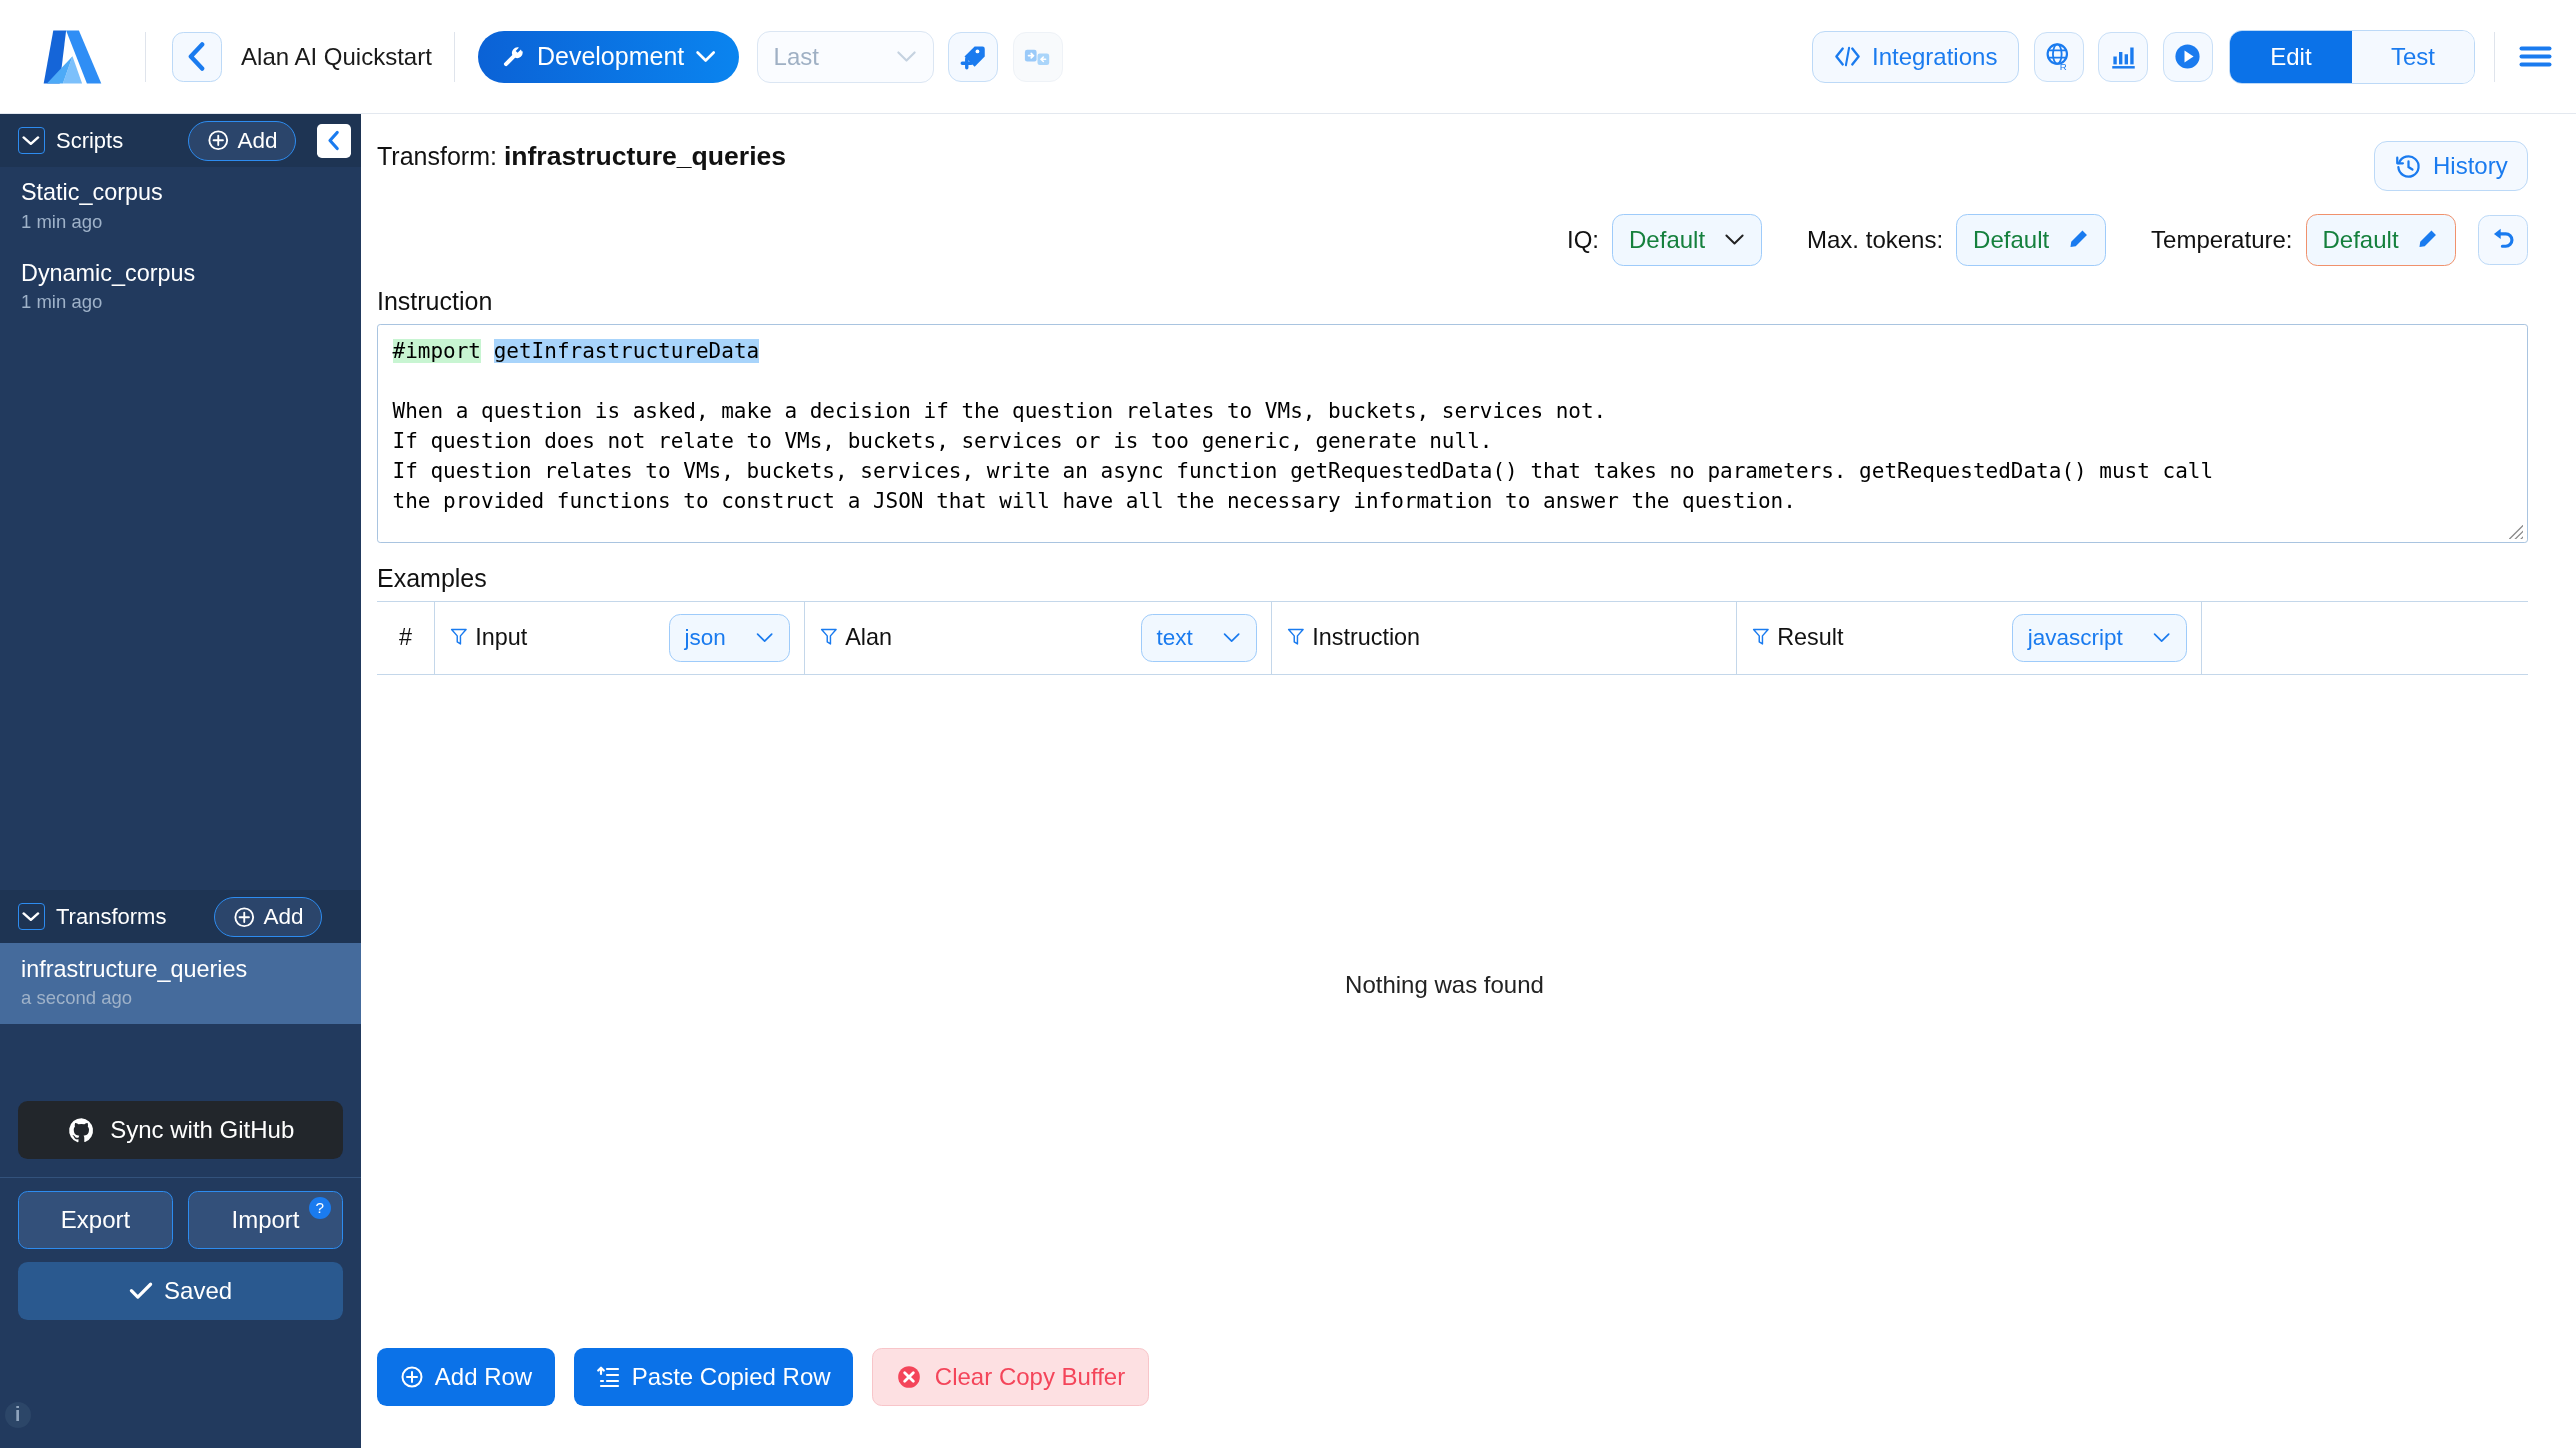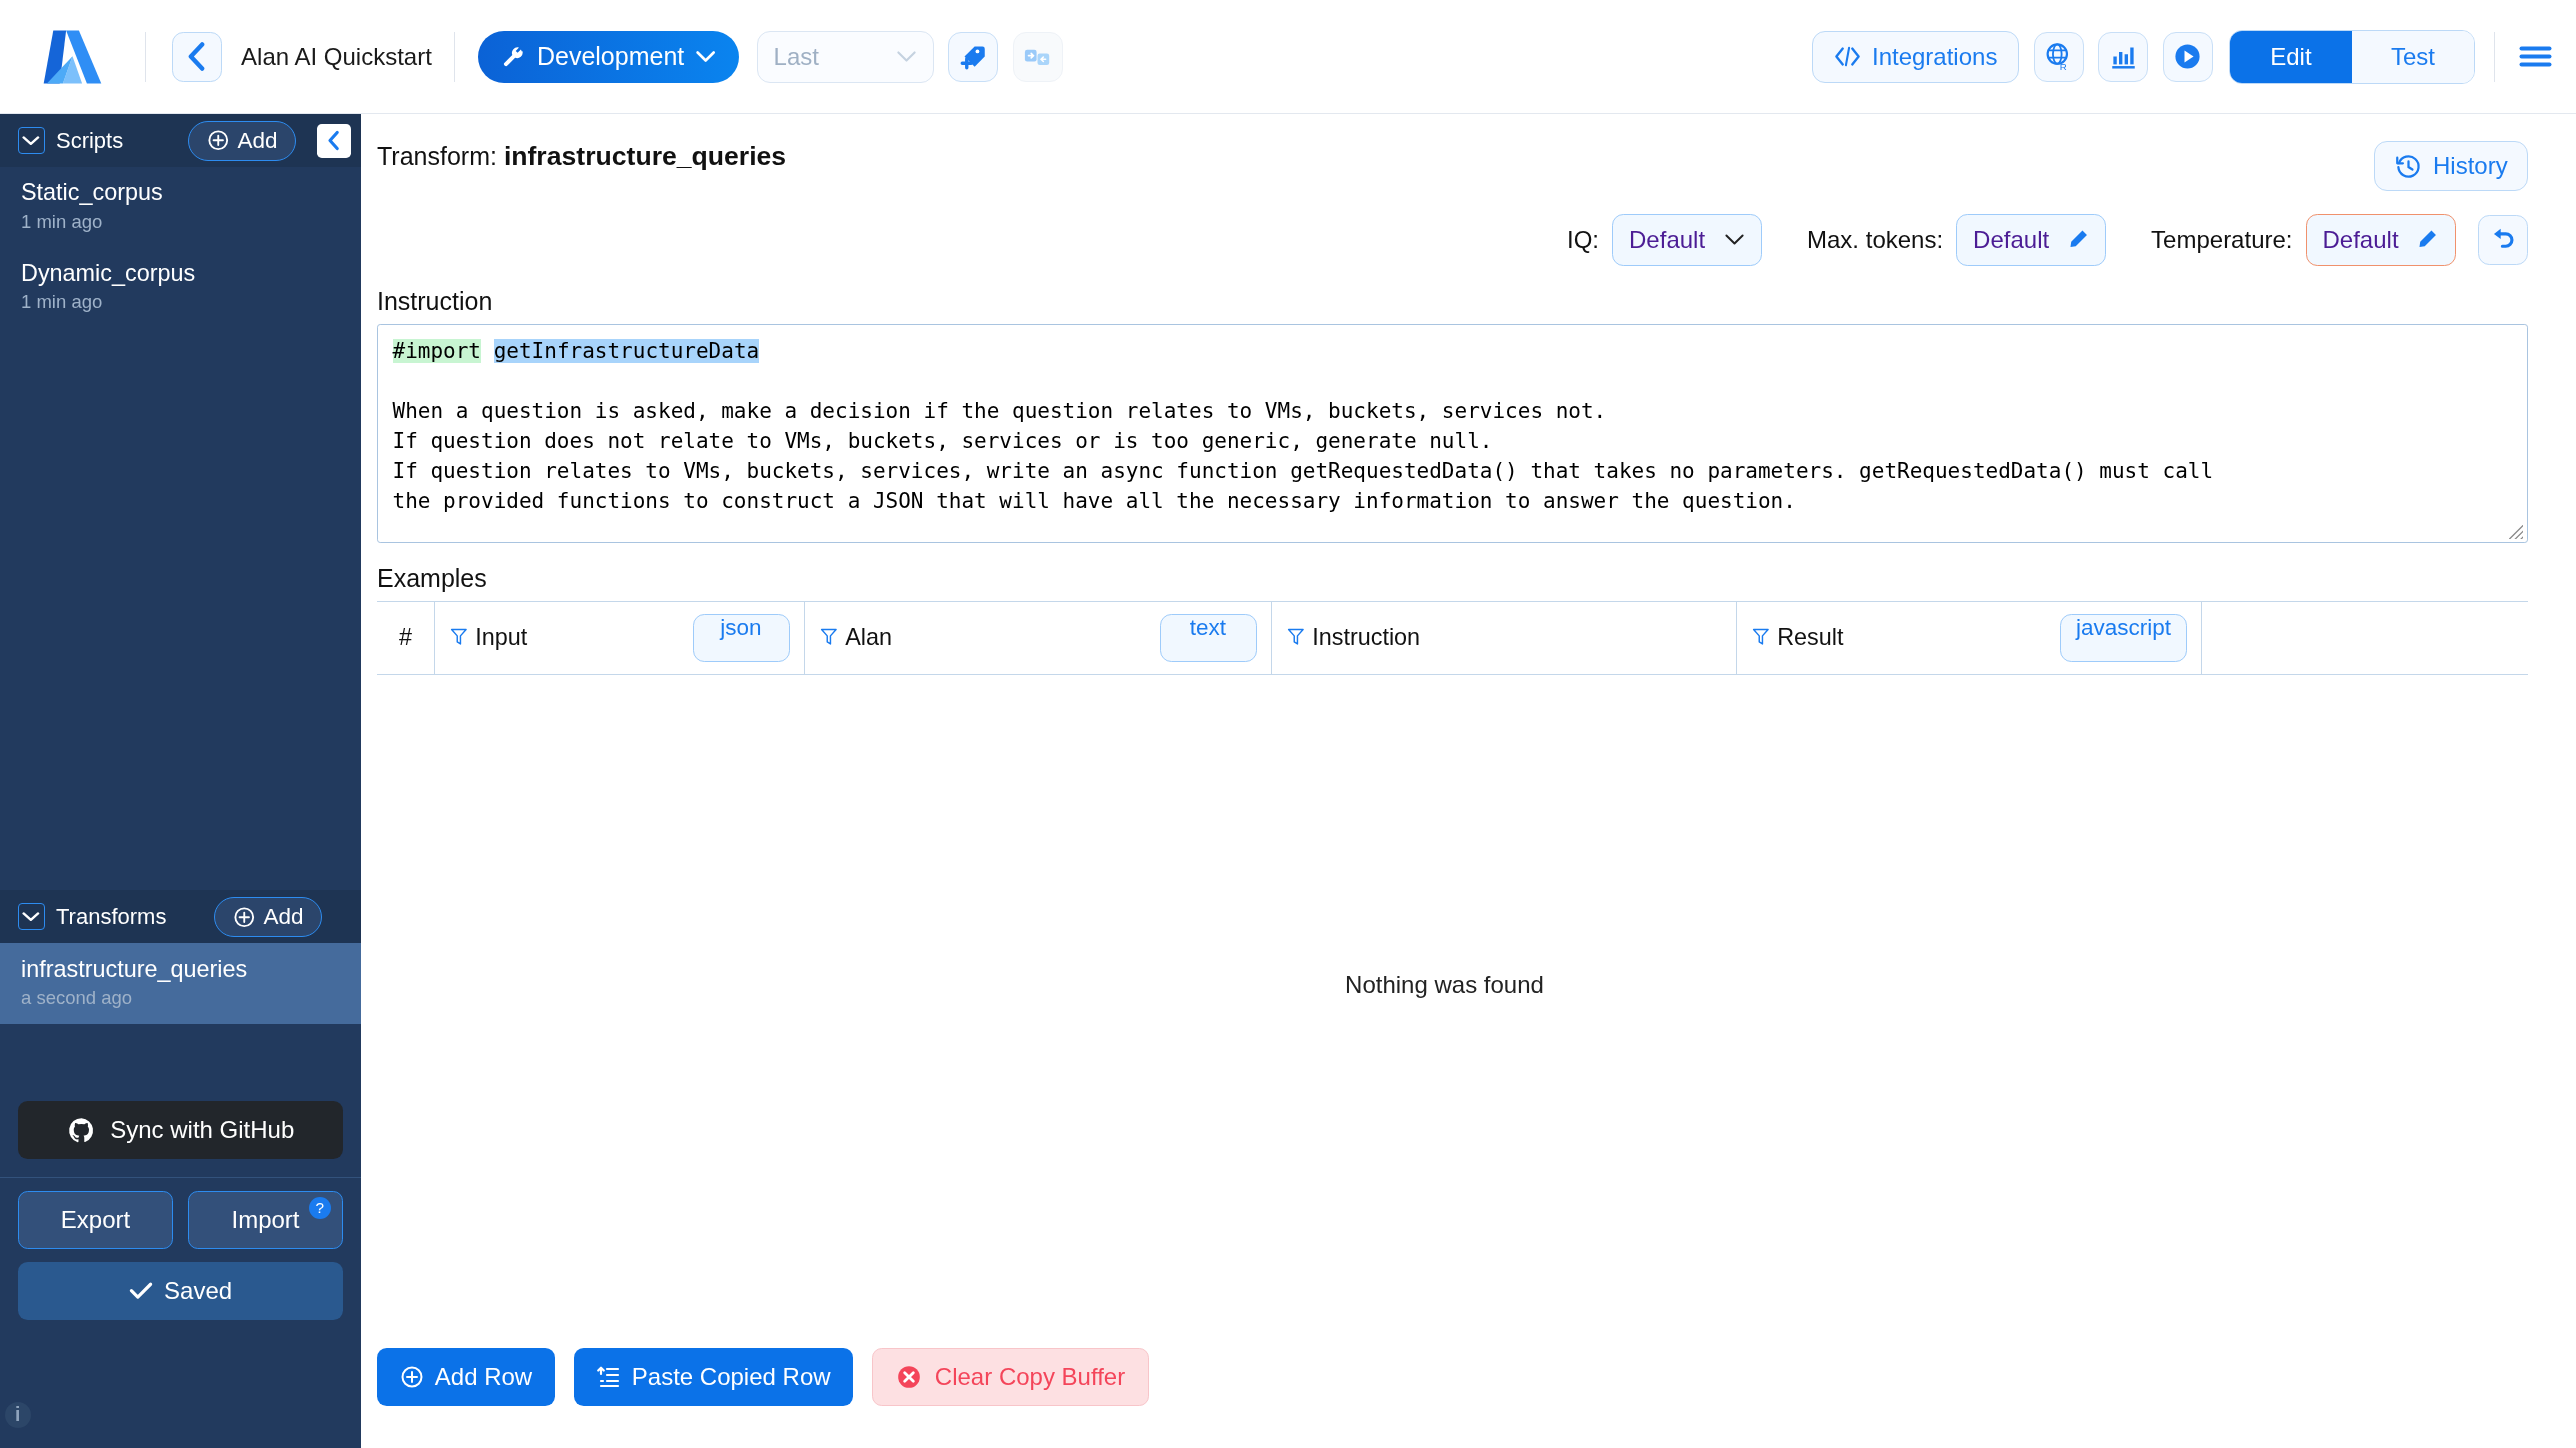--- a/index.html
+++ b/index.html
@@ -183,21 +183,21 @@
 
   .params-row {
     display: flex; align-items: center; justify-content: flex-end;
     gap: 0; padding: 22.5px 0 0 0;
   }
   .param-group { display: flex; align-items: center; gap: 13px; margin-left: 45px; }
   .param-label { font-size: 24px; color: #111; white-space: nowrap; }
   .param-pill {
     height: 52px; min-width: 150px;
     border: 1.6px solid #9ecbfa; border-radius: 11.3px; background: #f1f8ff;
-    color: #4c1d95; font-size: 24px;
+    color: #15803d; font-size: 24px;
     display: flex; align-items: center; justify-content: space-between;
     padding: 0 16px; cursor: pointer; gap: 13px;
   }
   .param-pill.warn { border-color: #f0916c; }
   .undo-btn {
     width: 50px; height: 50px; border: 0.8px solid #bcd9f7; border-radius: 11.3px;
     background: #f4f9ff; margin-left: 22.5px;
     display: flex; align-items: center; justify-content: center; cursor: pointer;
   }
 
@@ -233,21 +233,21 @@
     border-right: 0.8px solid #c4d7ea; padding: 0 14.5px;
     gap: 8px; position: relative;
   }
   .th.num { width: 58px; justify-content: center; padding: 0; }
   .th-label { font-size: 23.4px; color: #111; white-space: nowrap; }
   .type-pill {
     margin-left: auto;
     height: 48px; border: 0.8px solid #9ecbfa; border-radius: 11.3px;
     background: #f1f8ff; color: #1a7bef; font-size: 22.5px;
     display: flex; align-items: center; justify-content: space-between;
-    gap: 29px; padding: 0 14.5px; cursor: pointer; min-width: 97px; flex-direction: column;
+    gap: 29px; padding: 0 14.5px; cursor: pointer; min-width: 97px;
   }
 
   .empty-msg {
     text-align: center; font-size: 24px; color: #222;
     margin-top: 296px;
   }
 
   .bottom-bar {
     position: absolute; left: 16px; bottom: 43px;
     display: flex; gap: 19.3px; align-items: center; border-radius: 13px;

